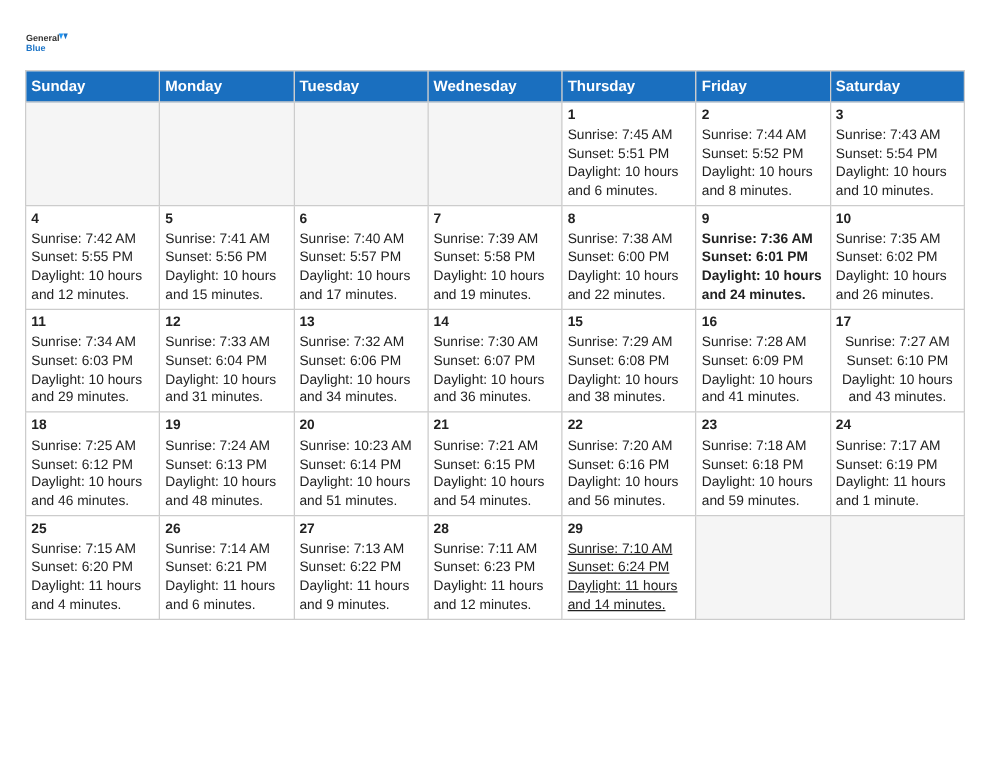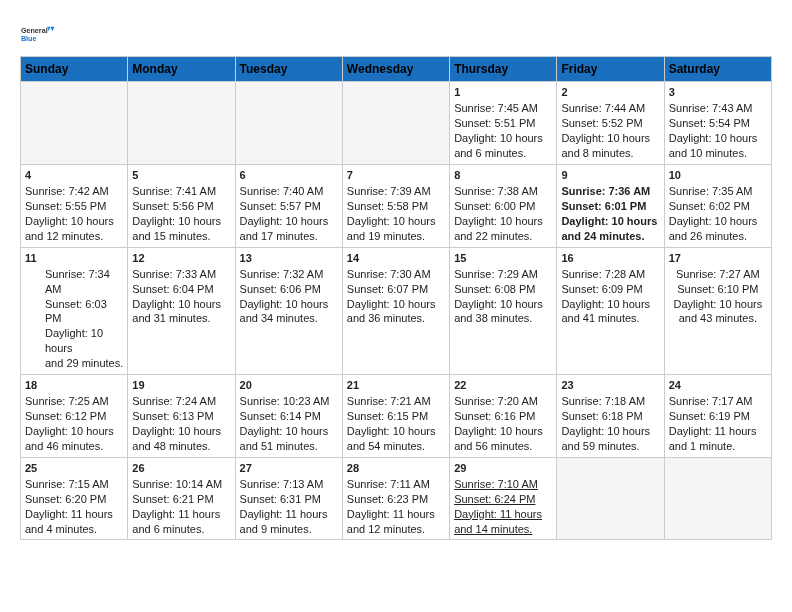--- a/index.html
+++ b/index.html
@@ -42,21 +42,21 @@
       font-size: 14px;
       color: #444;
     }
     table {
       width: 100%;
       border-collapse: collapse;
       table-layout: fixed;
     }
     thead tr th {
       background-color: #1a6fbf;
-      color: #000000;
+      color: #ffffff;
       font-size: 12px;
       font-weight: bold;
       padding: 5px 4px;
       text-align: left;
       border: 1px solid #ccc;
     }
     tbody tr td {
       vertical-align: top;
       border: 1px solid #ccc;
       padding: 3px 4px;
@@ -187,21 +187,21 @@
             <span class="day-num">10</span>
             <div class="day-info" style="white-space: pre-line;">Sunrise: 7:35 AM
 Sunset: 6:02 PM
 Daylight: 10 hours
 and 26 minutes.</div>
           </td>
         </tr>
         <tr>
           <td>
             <span class="day-num">11</span>
-            <div class="day-info" style="white-space: pre-line; margin-left: 20px;">Sunrise: 7:34 AM
+            <div class="day-info" style="white-space: pre-line;">Sunrise: 7:34 AM
 Sunset: 6:03 PM
 Daylight: 10 hours
 and 29 minutes.</div>
           </td>
           <td>
             <span class="day-num">12</span>
             <div class="day-info" style="white-space: pre-line;">Sunrise: 7:33 AM
 Sunset: 6:04 PM
 Daylight: 10 hours
 and 31 minutes.</div>
@@ -296,29 +296,29 @@
         <tr>
           <td>
             <span class="day-num">25</span>
             <div class="day-info" style="white-space: pre-line;">Sunrise: 7:15 AM
 Sunset: 6:20 PM
 Daylight: 11 hours
 and 4 minutes.</div>
           </td>
           <td>
             <span class="day-num">26</span>
-            <div class="day-info" style="white-space: pre-line;">Sunrise: 10:14 AM
+            <div class="day-info" style="white-space: pre-line;">Sunrise: 7:14 AM
 Sunset: 6:21 PM
 Daylight: 11 hours
 and 6 minutes.</div>
           </td>
           <td>
             <span class="day-num">27</span>
             <div class="day-info" style="white-space: pre-line;">Sunrise: 7:13 AM
-Sunset: 6:31 PM
+Sunset: 6:22 PM
 Daylight: 11 hours
 and 9 minutes.</div>
           </td>
           <td>
             <span class="day-num">28</span>
             <div class="day-info" style="white-space: pre-line;">Sunrise: 7:11 AM
 Sunset: 6:23 PM
 Daylight: 11 hours
 and 12 minutes.</div>
           </td>

